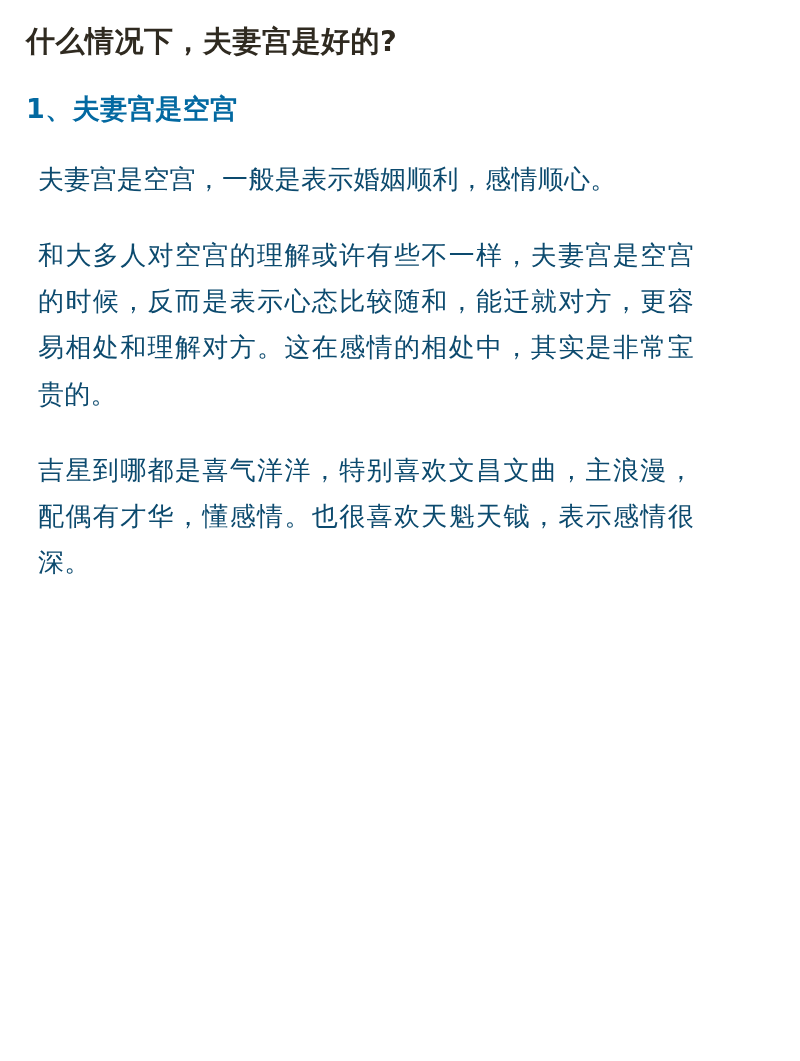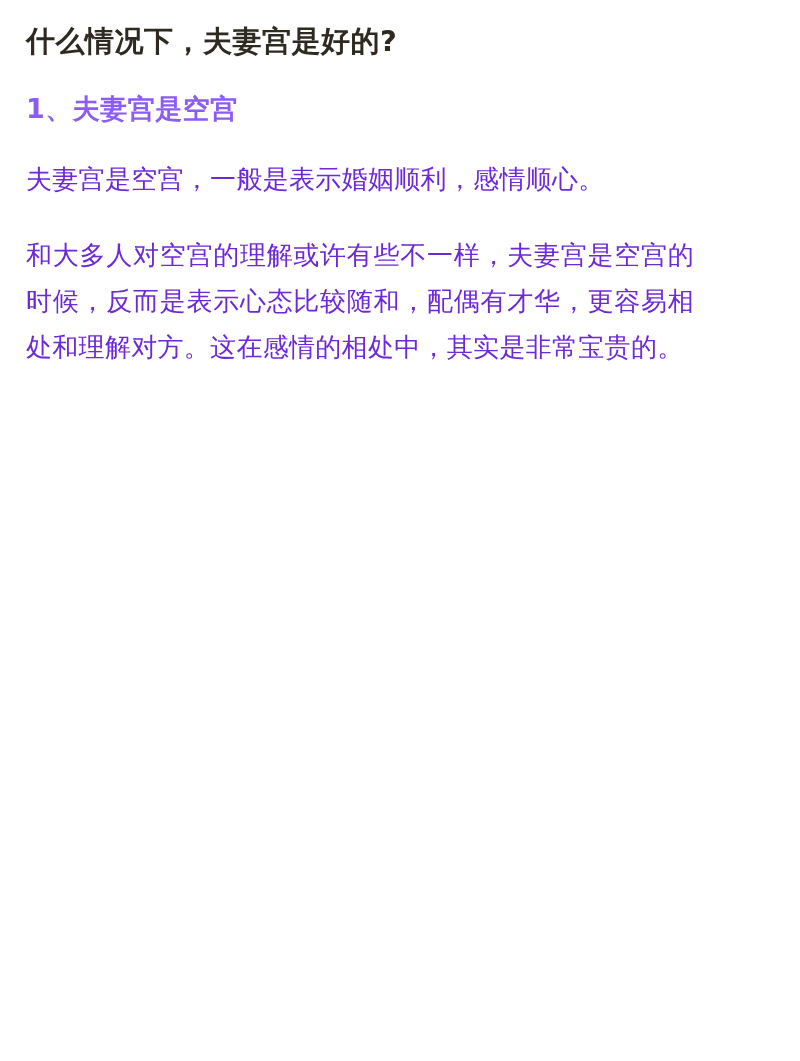--- a/index.html
+++ b/index.html
@@ -25,39 +25,40 @@
     font-weight: bold;
     line-height: 1.35;
     color: #2f2a20;
     margin: 0 0 30px 0;
     letter-spacing: 0.5px;
   }
   .section-heading {
     font-size: 27px;
     font-weight: bold;
     line-height: 1.35;
-    color: #8b5cf6;
+    color: #0369a1;
     margin: 0 0 28px 0;
     letter-spacing: 0.5px;
   }
   .para {
     font-size: 26px;
     line-height: 1.78;
-    color: #6d28d9;
-    margin: 0 0 30px 0;
+    color: #0c4a6e;
+    margin: 0 0 30px 12px;
     letter-spacing: 0.3px;
     text-align: justify;
   }
   .para:last-child {
     margin-bottom: 0;
   }
 </style>
 </head>
 <body>
 
 <div class="page">
   <h1 class="doc-title">什么情况下，夫妻宫是好的?</h1>
 
   <h2 class="section-heading">1、夫妻宫是空宫</h2>
   <p class="para">夫妻宫是空宫，一般是表示婚姻顺利，感情顺心。</p>
-  <p class="para">和大多人对空宫的理解或许有些不一样，夫妻宫是空宫的时候，反而是表示心态比较随和，配偶有才华，更容易相处和理解对方。这在感情的相处中，其实是非常宝贵的。</p>
+  <p class="para">和大多人对空宫的理解或许有些不一样，夫妻宫是空宫的时候，反而是表示心态比较随和，能迁就对方，更容易相处和理解对方。这在感情的相处中，其实是非常宝贵的。</p>
 
+  <p class="para">吉星到哪都是喜气洋洋，特别喜欢文昌文曲，主浪漫，配偶有才华，懂感情。也很喜欢天魁天钺，表示感情很深。</p>
 </div>
 
 </body></html>

